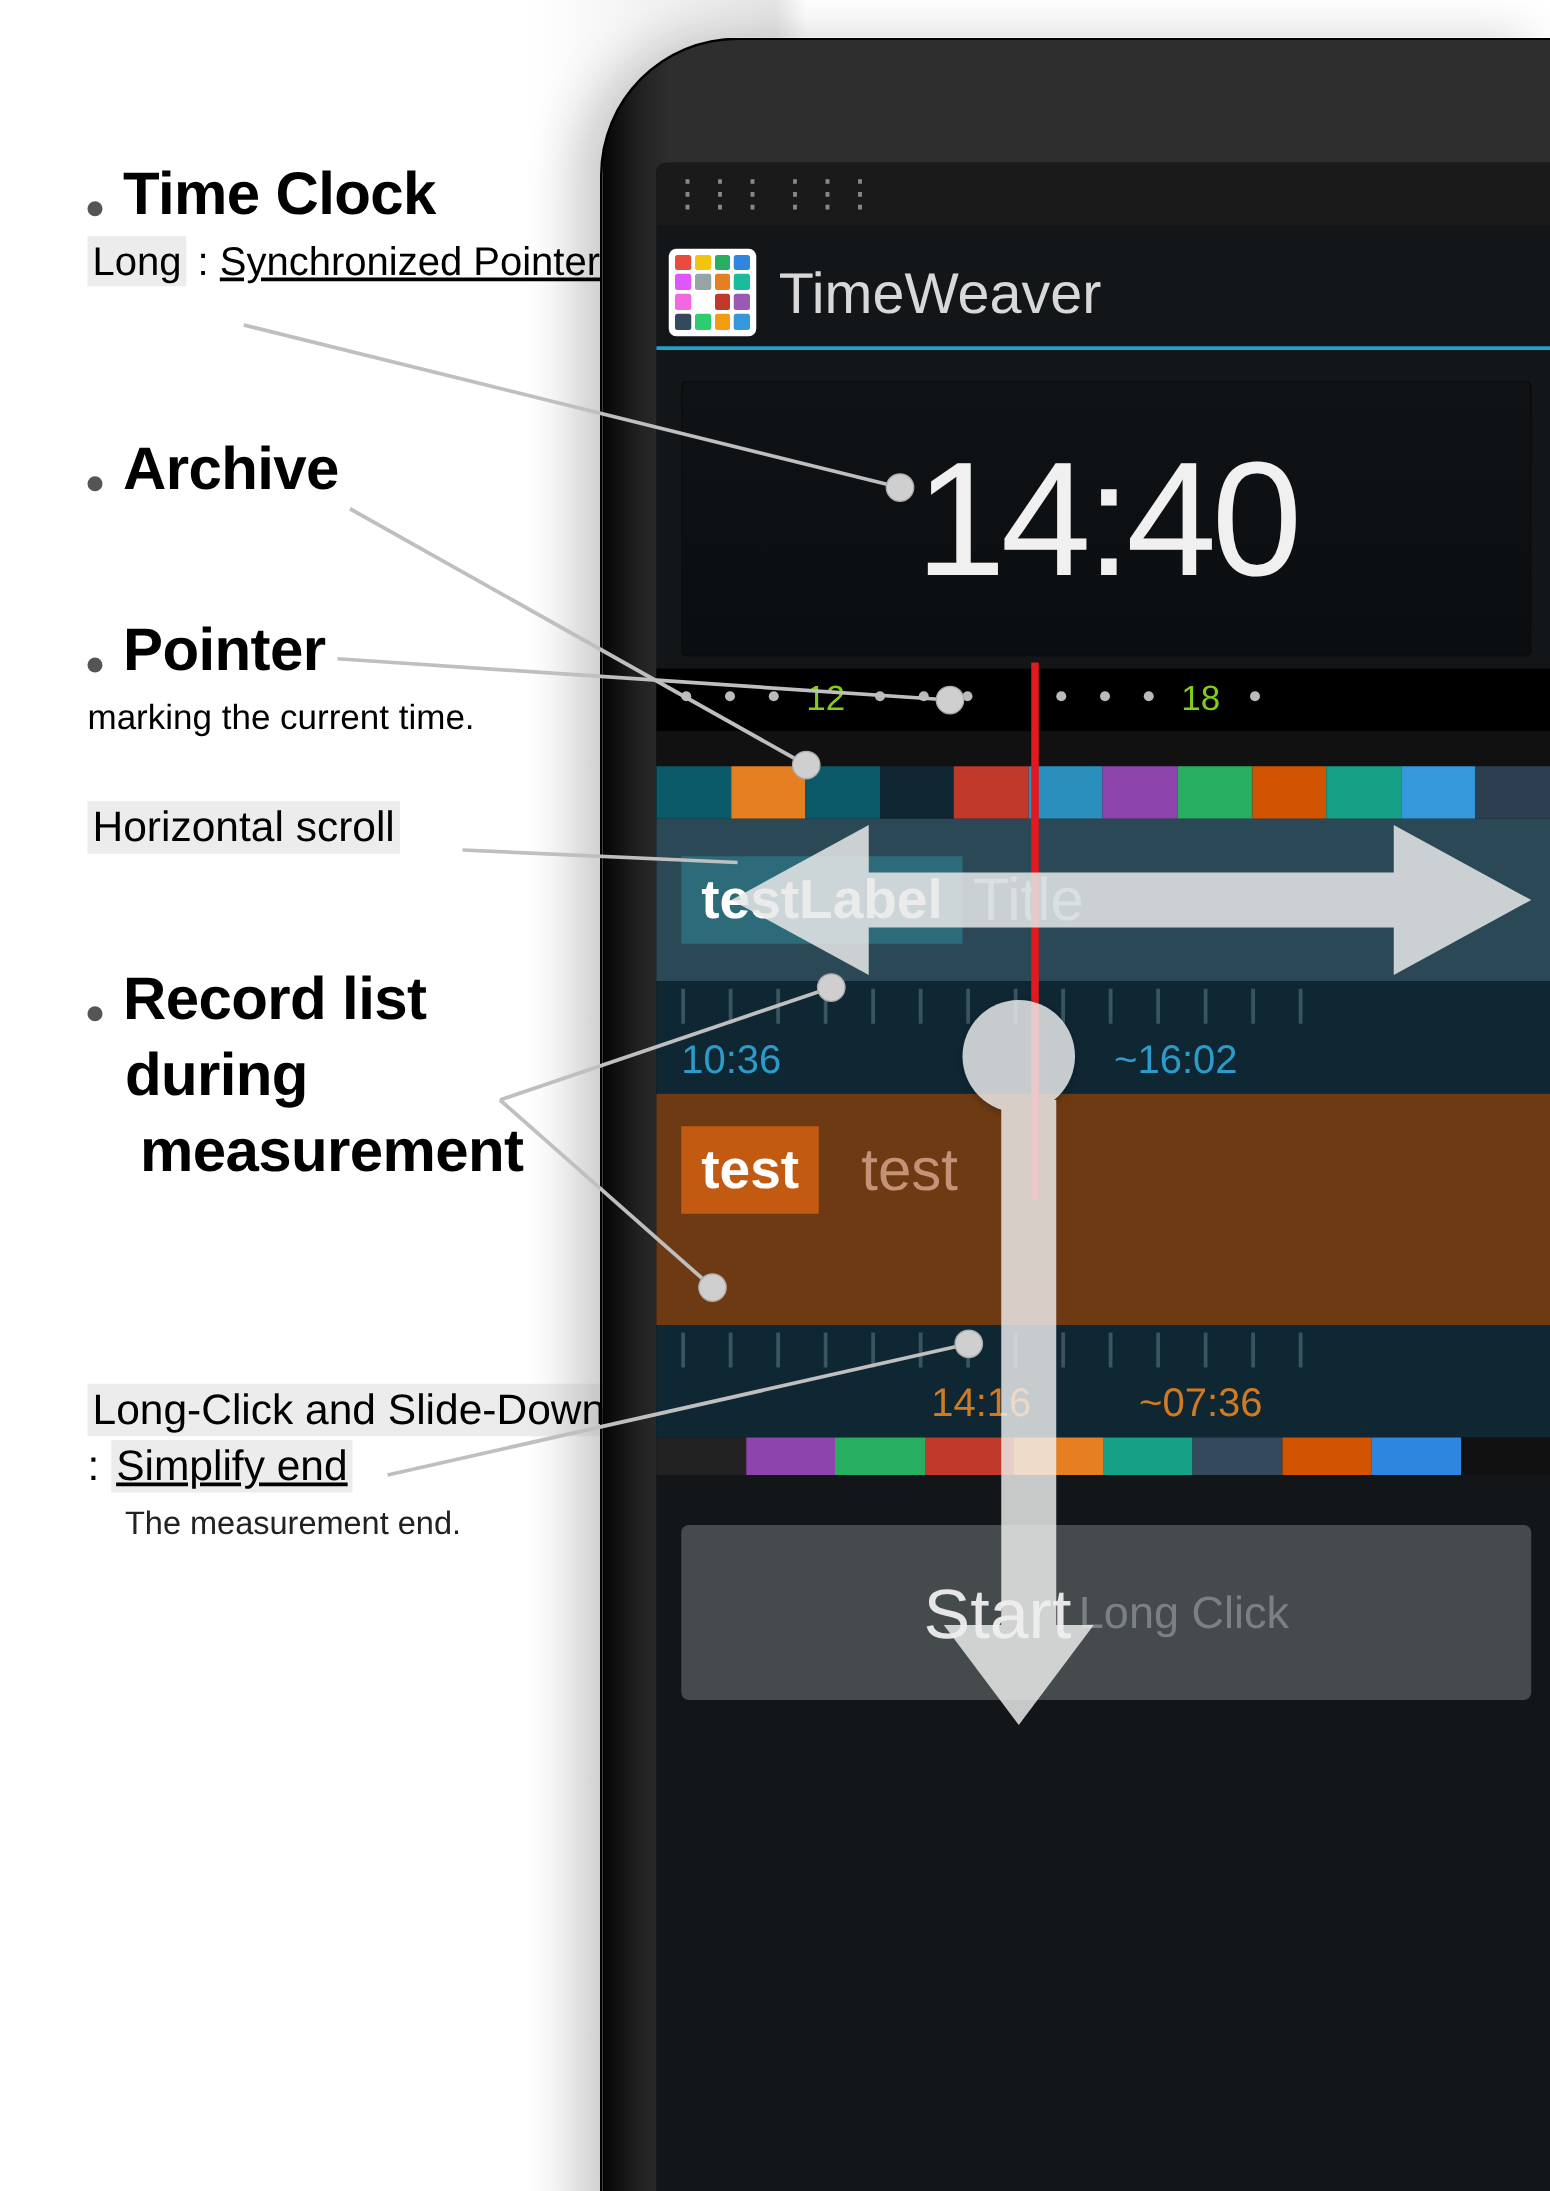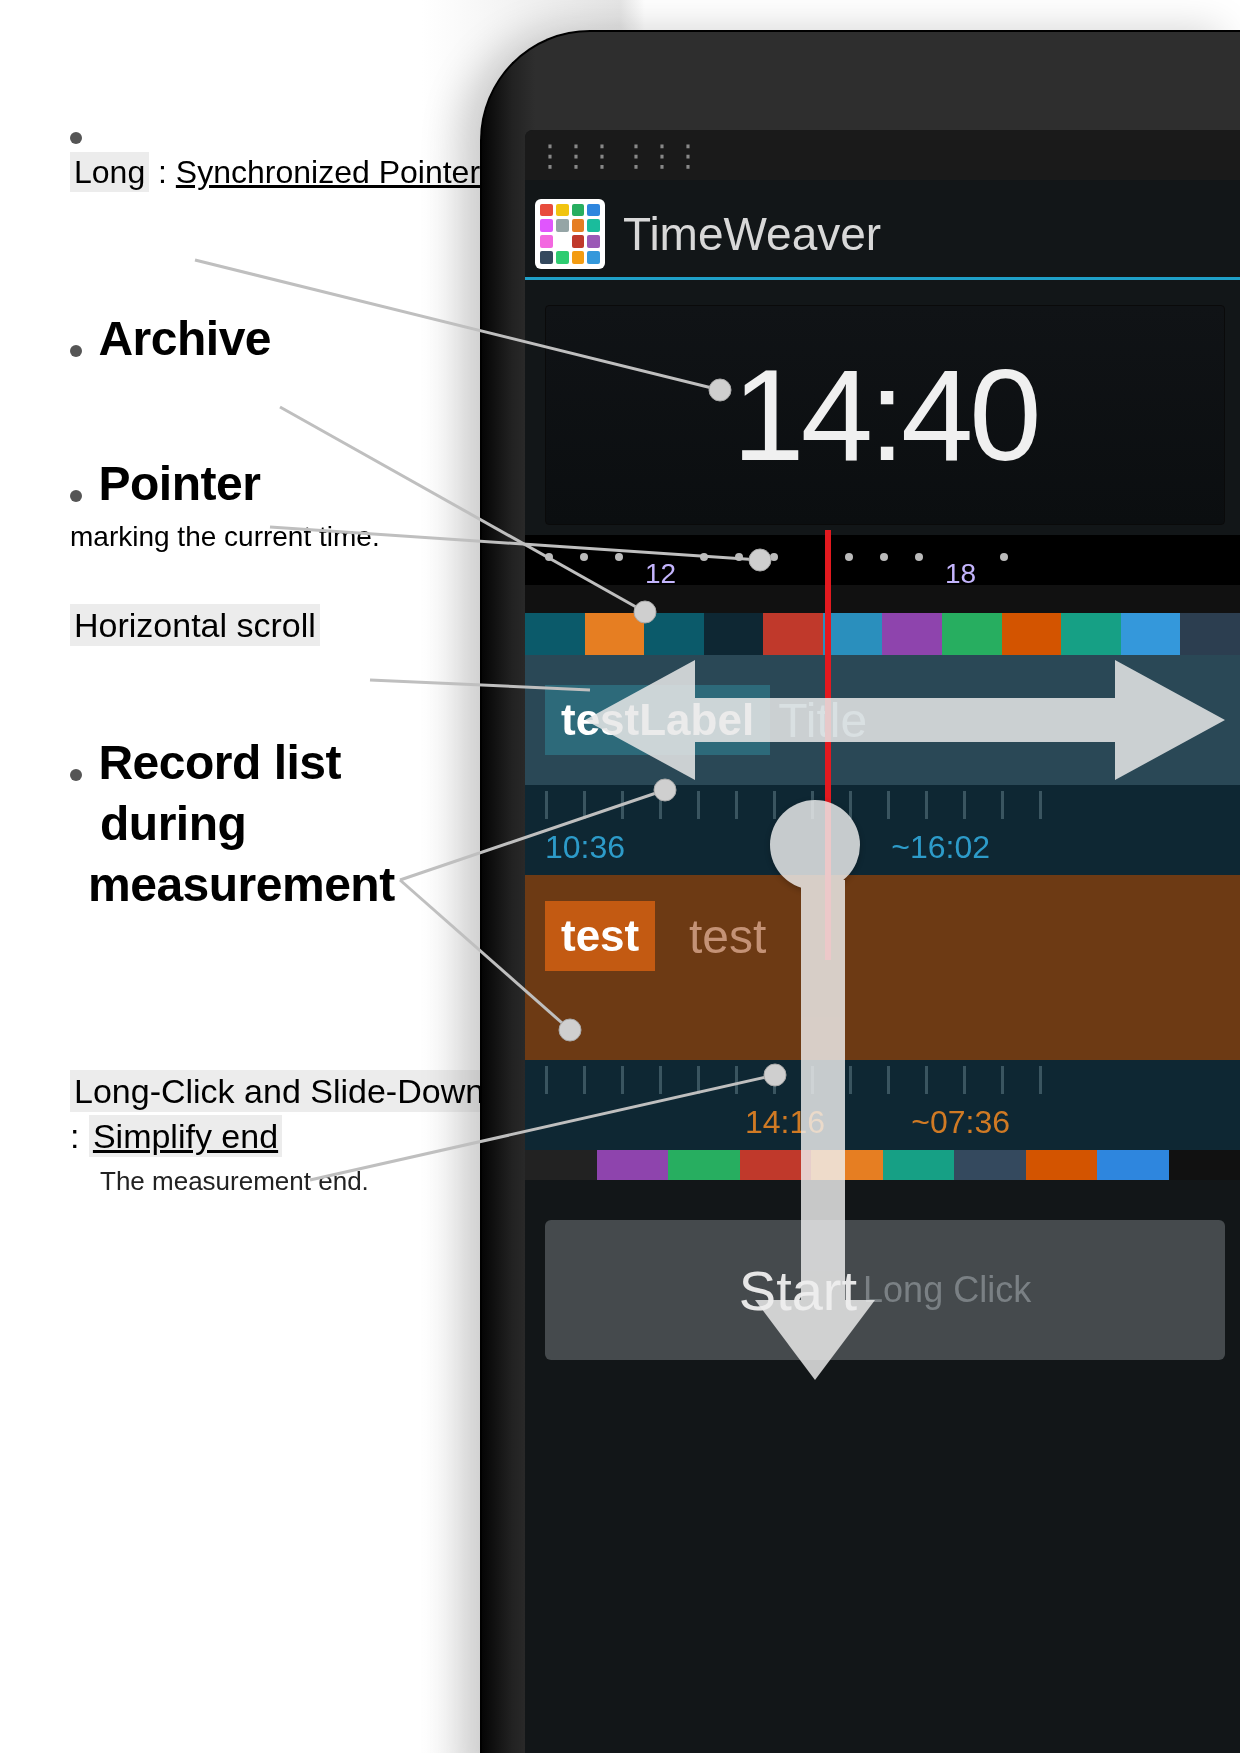--- a/index.html
+++ b/index.html
@@ -31,21 +31,21 @@
   .logo div { border-radius:2px; }
   .appname { color:#d8d8d8; font-size:46px; font-weight:300; }
 
   
   .clock { position:absolute; left:20px; top:175px; width:680px; height:220px; background:linear-gradient(#101316,#0b0e10); border:1px solid #0a0a0a; border-radius:4px; display:flex; align-items:center; justify-content:center; }
   .clock span { color:#f0f0f0; font-size:130px; font-weight:300; letter-spacing:-4px;}
 
   
   .ruler { position:absolute; left:0; top:405px; width:100%; height:50px; background:#000; color:#ccc; font-size:28px; }
   .ruler .dot { position:absolute; top:18px; width:8px; height:8px; background:#bbb; border-radius:50%; }
-  .ruler .lbl { position:absolute; top:23px; color:#c4b5fd; }
+  .ruler .lbl { position:absolute; top:8px; color:#84cc16; }
   .redline { position:absolute; top:400px; left:300px; width:6px; height:430px; background:#e3191f; z-index:50; }
 
   
   .arch { position:absolute; top:455px; left:0; width:100%; height:70px; background:#111; }
   .arch-inner{ position:absolute; top:28px; left:0; width:100%; height:42px; display:flex; }
   .arch-inner div { height:100%; }
 
   
   .row1 { position:absolute; left:0; top:525px; width:100%; height:130px; background:#2a4856; display:flex; align-items:center; overflow:hidden;}
   .row1-badge { background:#2d6a7a; color:#fff; font-size:44px; font-weight:700; padding:10px 16px; margin-left:20px;}
@@ -87,20 +87,21 @@
 </style>
 </head>
 <body>
 
 <div class="stage">
 
   <div class="callouts">
 
     <div>
       <span class="bullet"></span>
+      <span class="h">Time Clock</span>
       <div class="sub">
         <span class="hl">Long</span>
         <span> : </span>
         <span class="ul">Synchronized Pointer</span>
       </div>
     </div>
 
     <div style="margin-top:120px">
       <span class="bullet"></span>
       <span class="h">Archive</span>
@@ -113,21 +114,21 @@
     </div>
 
     <div style="margin-top:53px">
       <span class="hl" style="font-size:34px;">Horizontal scroll</span>
     </div>
 
     <div style="margin-top:90px">
       <span class="bullet"></span>
       <span class="h">Record list</span>
       <div class="h" style="margin-left:30px; margin-top:6px;">during</div>
-      <div class="h" style="margin-left:18px; margin-top:6px;">measurement</div>
+      <div class="h" style="margin-left:42px; margin-top:6px;">measurement</div>
     </div>
 
     <div style="margin-top:160px">
       <div><span class="hl" style="font-size:34px;">Long-Click and Slide-Down</span></div>
       <div style="font-size:34px; margin-top:6px;">
         <span> : </span>
         <span class="ul hl">Simplify end</span>
       </div>
       <div class="note">The measurement end.</div>
     </div>

